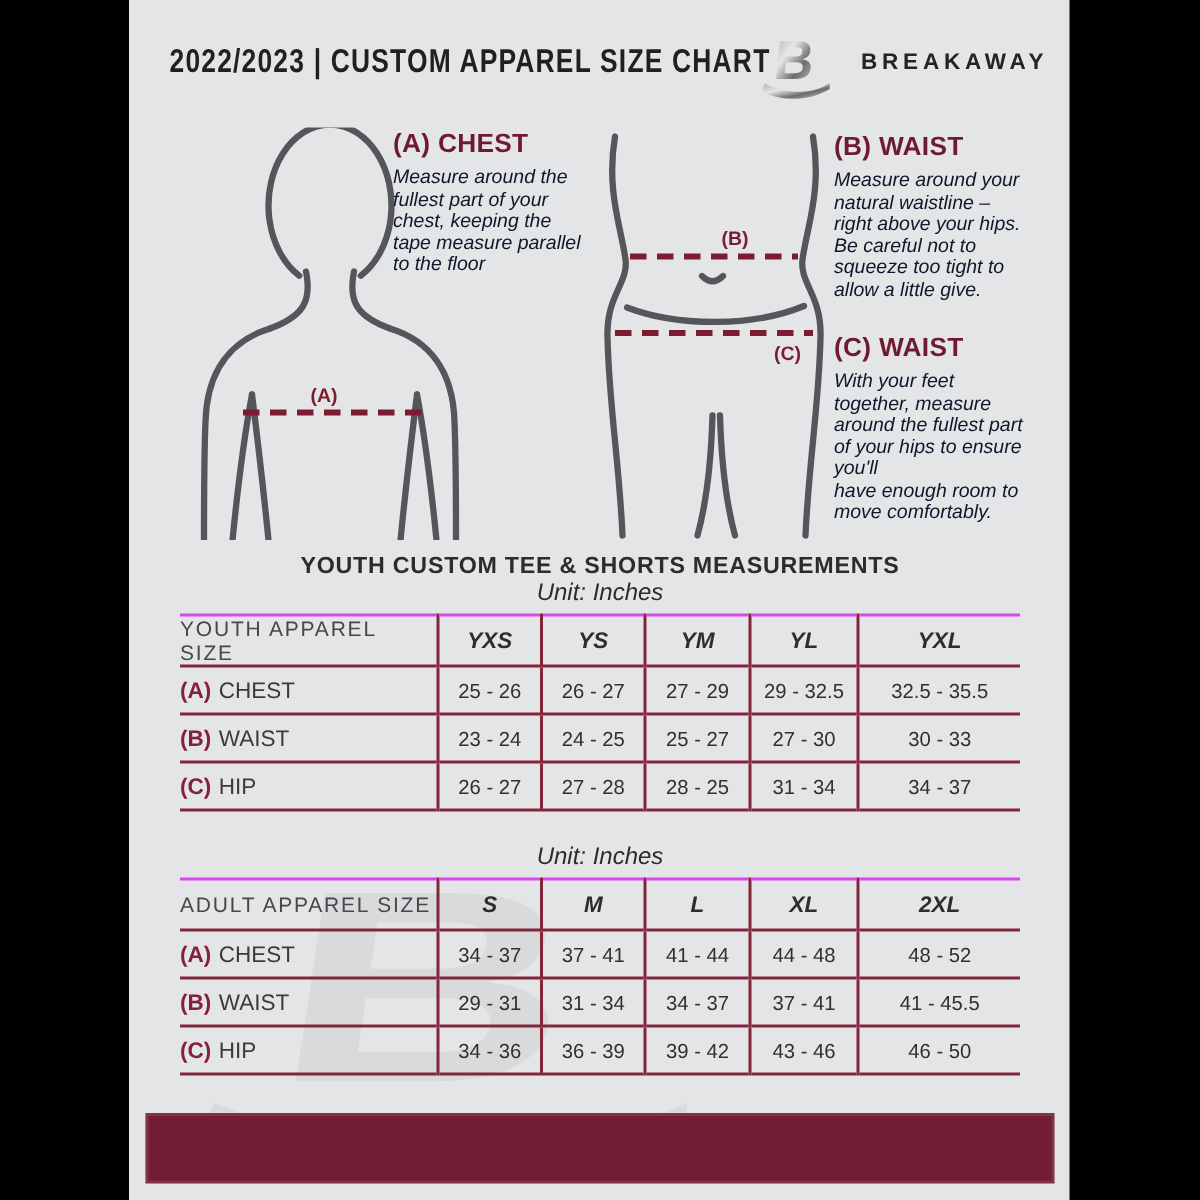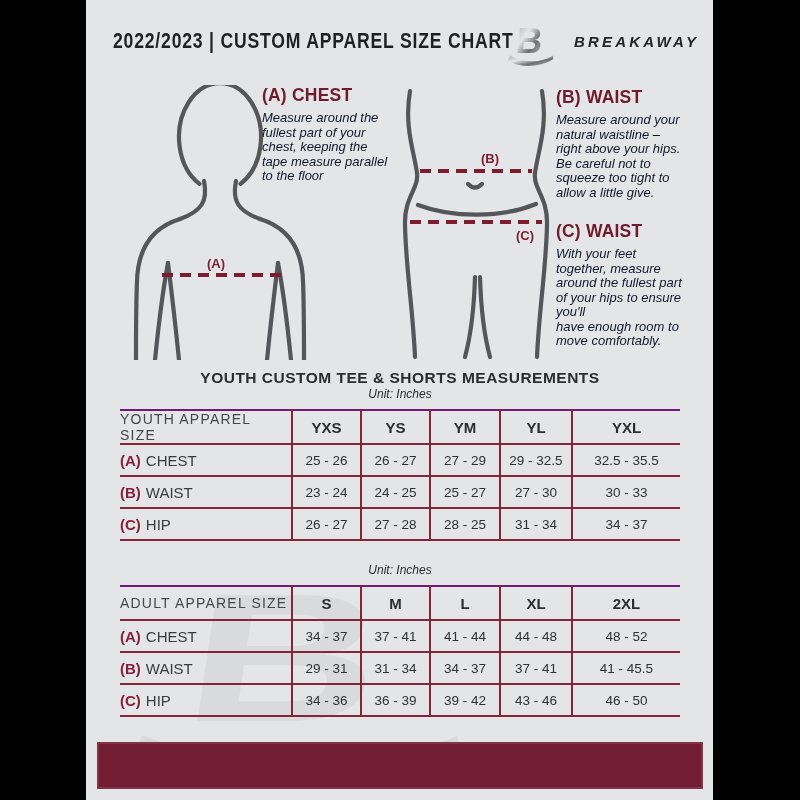--- a/index.html
+++ b/index.html
@@ -6,51 +6,51 @@
   .stage{position:relative;width:800px;height:800px;background:#000;overflow:hidden;
          font-family:"Liberation Sans",sans-serif;}
   .page{position:absolute;left:86px;top:0;width:627px;height:800px;background:#e4e5e7;}
 
   
   .hdr-title{position:absolute;left:-19px;top:28px;width:460px;text-align:center;
     font-size:22px;font-weight:800;color:#1f2022;letter-spacing:1px;
     transform:scaleX(.8);white-space:nowrap;}
   .logo{position:absolute;left:417px;top:18px;}
   .wordmark{position:absolute;left:488px;top:33px;font-size:15px;font-weight:800;
-    color:#232426;letter-spacing:3.2px;white-space:nowrap;font-style:italic;}
+    color:#232426;letter-spacing:3.2px;white-space:nowrap;}
 
   
   .m-head{position:absolute;font-size:17.5px;font-weight:800;color:#6f1b2f;letter-spacing:.2px;}
   .m-desc{position:absolute;font-size:13px;font-style:italic;color:#0f172a;
     line-height:1.12;white-space:pre-line;}
 
   
   .fig{position:absolute;}
   .fig path,.fig ellipse{fill:none;stroke:#55565a;stroke-width:4.2;stroke-linecap:round;}
   .fig .dash{stroke:#7c1c30;stroke-width:4;stroke-dasharray:11 7;stroke-linecap:butt;}
   .fig text{font-family:"Liberation Sans",sans-serif;font-size:13px;font-weight:800;fill:#7c1c30;}
 
   
   .tbl-title{position:absolute;left:34px;width:560px;text-align:center;
     font-size:15.5px;font-weight:700;color:#2b2c2e;letter-spacing:.5px;}
   .tbl-unit{position:absolute;left:34px;width:560px;text-align:center;
-    font-size:12px;font-style:italic;color:#2b2c2e;}
+    font-size:16px;font-style:italic;color:#2b2c2e;}
 
   
   table.size-table{position:absolute;left:34px;width:560px;border-collapse:collapse;
     table-layout:fixed;z-index:2;background:transparent;}
-  .size-table thead tr{border-top:2px solid #701a75;border-bottom:2px solid #84263a;}
+  .size-table thead tr{border-top:2px solid #d946ef;border-bottom:2px solid #84263a;}
   .size-table tbody tr{border-bottom:2px solid #84263a;}
   .size-table th,.size-table td{padding:0;background:transparent;}
   .size-table th{height:32px;}
   .size-table td{height:30px;}
   .size-table th:not(:first-child),.size-table td:not(:first-child){border-left:2px solid #84263a;}
   .lbl-head{font-size:14px;font-weight:400;color:#46474a;letter-spacing:1.2px;
     text-align:left;padding-left:14px;}
-  .size-head{font-size:15px;font-weight:700;color:#2c2d2f;text-align:center;}
+  .size-head{font-size:15px;font-weight:700;color:#2c2d2f;text-align:center;font-style:italic;}
   .row-label{text-align:left;padding-left:14px;font-size:15px;color:#3a3b3d;}
   .row-label .pfx{font-weight:800;color:#84213a;margin-right:5px;}
   .val{font-size:13.5px;color:#2f3032;text-align:center;}
 
   
   .watermark{position:absolute;left:8px;top:548px;z-index:0;}
   .footer-bar{position:absolute;left:11px;top:742px;width:606px;height:47px;
     background:#731d34;z-index:3;box-shadow:inset 0 0 0 2px rgba(255,255,255,.10);}
 </style>
 </head>

